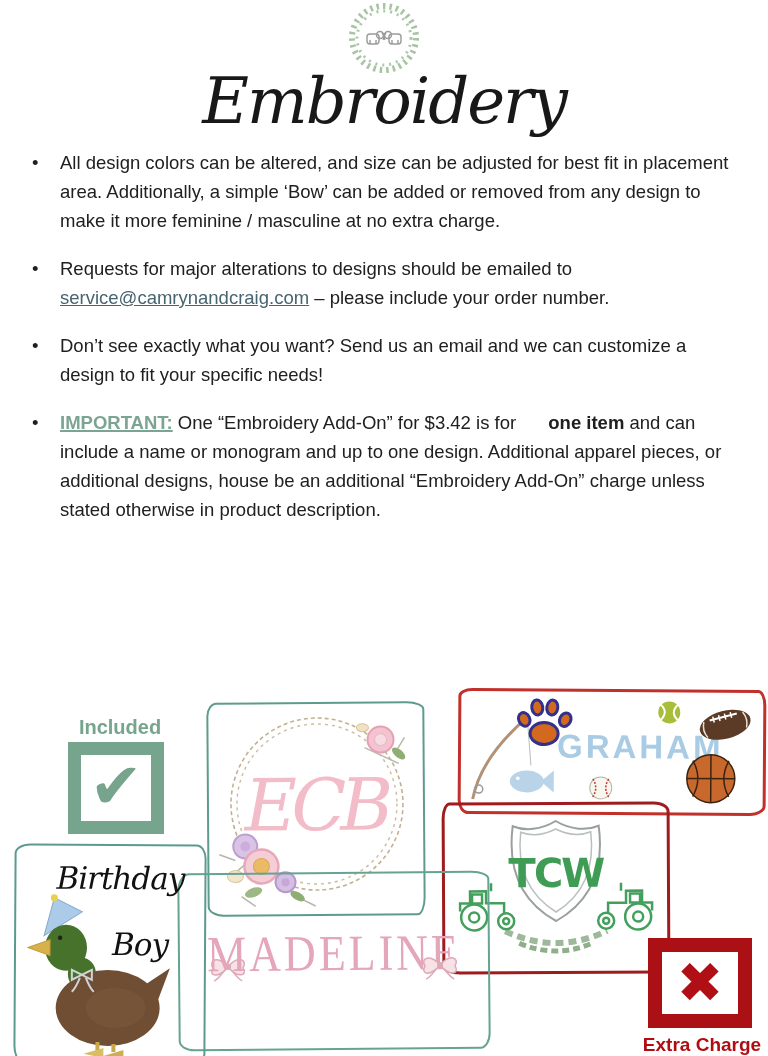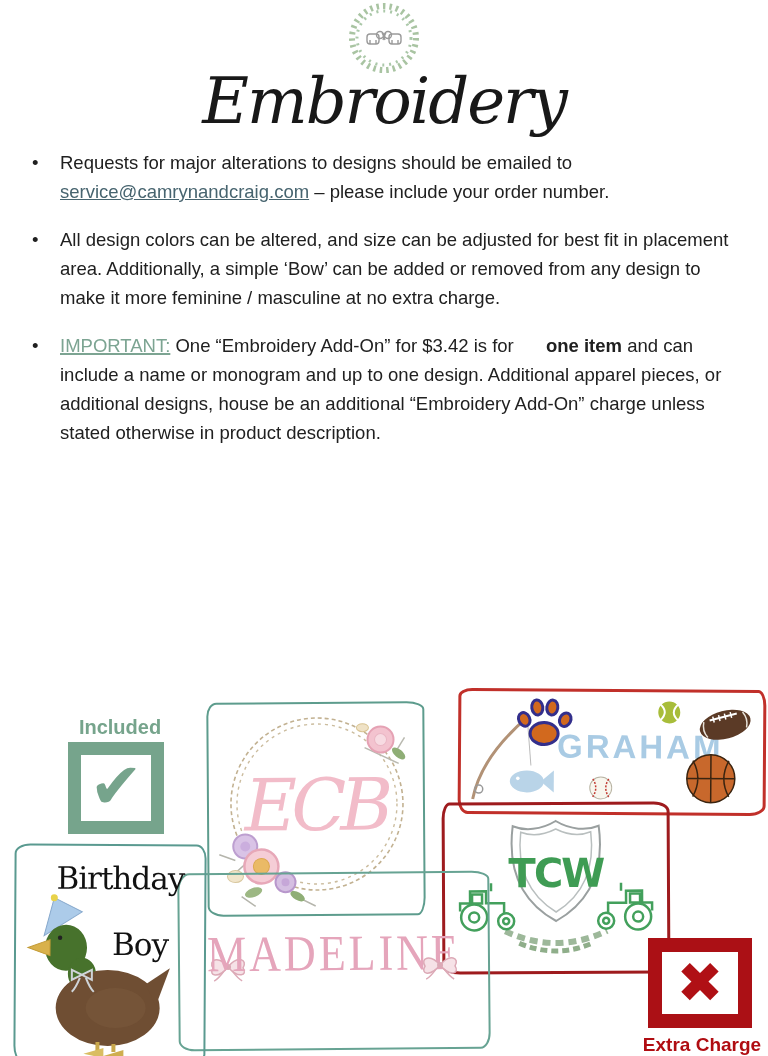--- a/index.html
+++ b/index.html
@@ -19,21 +19,21 @@
   }
   
   .policy{margin:10px 30px 0 30px;}
   .li{
     position:relative;padding-left:30px;margin-bottom:19px;
     font-size:18.5px;line-height:29px;color:#202020;
   }
   .li::before{content:"\2022";position:absolute;left:2px;top:0;}
   a.email{color:#47646f;text-decoration:underline;}
   .important{
-    color:#7ca492;font-weight:normal;text-decoration:underline;
+    color:#7ca492;font-weight:bold;text-decoration:underline;
     text-decoration-thickness:2px;
   }
   .b{font-weight:bold;margin-left:27px;}
   
   #collage{position:absolute;top:676px;left:0;width:768px;height:398px;}
   .abs{position:absolute;}
   .sketchbox{position:absolute;background:transparent;}
   .teal{border:2.5px solid #5d9c8d;}
   .teal2{border:2.5px solid #5a9a90;}
   .teal3{border:2.5px solid #67a393;}
@@ -49,21 +49,21 @@
   .check-box{left:68px;top:66px;width:70px;height:66px;border:13px solid #76a48c;
     display:flex;align-items:center;justify-content:center;}
   .check-glyph{color:#76a48c;font-size:64px;line-height:60px;margin-top:-4px;
     font-family:"DejaVu Sans",sans-serif;}
   .ecb-box{left:207px;top:26px;width:214px;height:210px;z-index:2;}
   .graham-box{left:458px;top:13px;width:302px;height:120px;z-index:1;}
   .graham-name{left:96px;top:36px;font-size:33px;font-weight:bold;
     color:#a9cbe4;letter-spacing:3px;}
   .tcw-box{left:442px;top:126px;width:222px;height:166px;z-index:3;}
   .duck-box{left:14px;top:168px;width:188px;height:214px;z-index:5;}
-  .bday{font-family:"DejaVu Serif",serif;font-size:31px;
+  .bday{font-family:"DejaVu Serif",serif;font-style:italic;font-size:31px;
     color:#111;letter-spacing:-1px;}
   .bday1{left:40px;top:14px;}
   .bday2{left:96px;top:80px;}
   .madeline-box{left:178px;top:196px;width:308px;height:174px;z-index:4;}
   .madeline-name{left:0;top:54px;width:100%;text-align:center;
     font-family:"Liberation Serif",serif;font-size:44px;color:#e5a5bb;
     letter-spacing:3px;transform:scaleY(1.15);}
   .bow-l{left:26px;top:76px;}
   .bow-r{right:26px;top:76px;}
   .extra-box{left:648px;top:262px;width:76px;height:62px;border:14px solid #ab1015;
@@ -92,26 +92,29 @@
       <path d="M44,33 q-3,3 -1,7"></path>
       <line x1="50" y1="44" x2="50" y2="40"></line>
         <line x1="56" y1="44" x2="56" y2="40"></line>
     </g>
   </svg>
   <h1 class="script-title">Embroidery</h1>
 </div>
 
 <div class="policy">
   <div class="li">
+    <span>All design colors can be altered, and size can be adjusted for best fit in placement area. Additionally, a simple ‘Bow’ can be added or removed from any design to make it more feminine / masculine at no extra charge.</span>
+  </div>
+  <div class="li">
     <span>Requests for major alterations to designs should be emailed to</span>
     <a class="email" href="#">service@camrynandcraig.com</a>
     <span>– please include your order number.</span>
   </div>
   <div class="li">
-    <span>All design colors can be altered, and size can be adjusted for best fit in placement area. Additionally, a simple ‘Bow’ can be added or removed from any design to make it more feminine / masculine at no extra charge.</span>
+    <span>Don’t see exactly what you want? Send us an email and we can customize a design to fit your specific needs!</span>
   </div>
   <div class="li">
     <span class="important">IMPORTANT:</span>
     <span>One “Embroidery Add-On” for $3.42 is for</span>
     <span class="b">one item</span>
     <span>and can include a name or monogram and up to one design. Additional apparel pieces, or additional designs, house be an additional “Embroidery Add-On” charge unless stated otherwise in product description.</span>
   </div>
 </div>
 
 <div id="collage">

